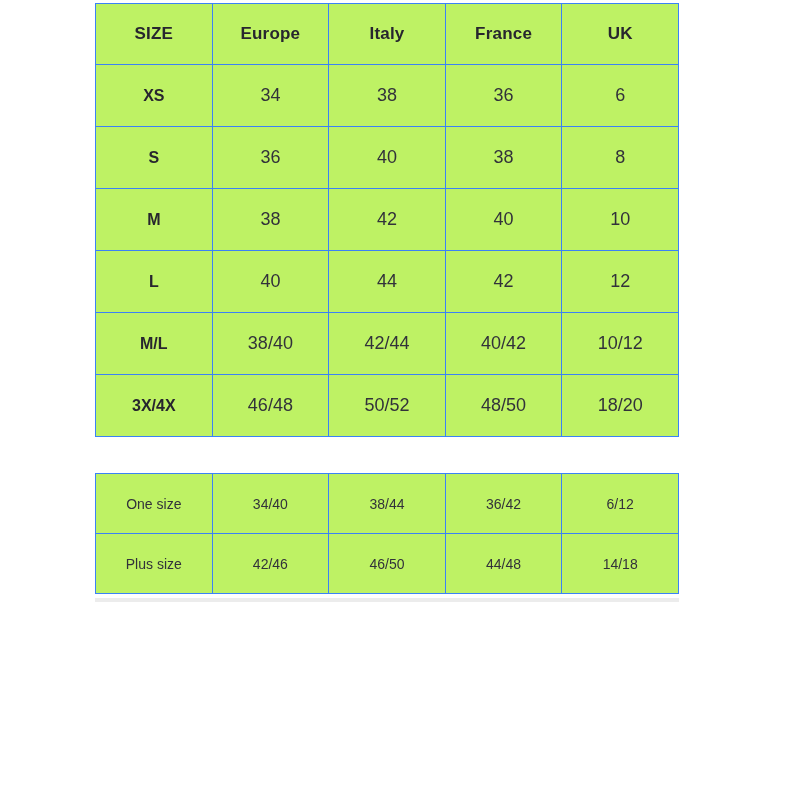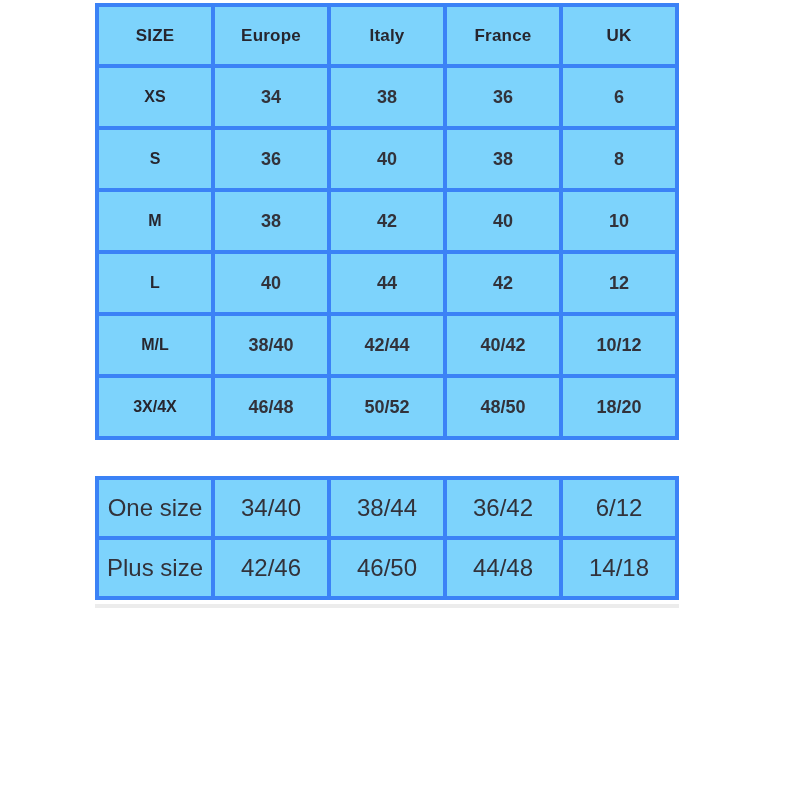--- a/index.html
+++ b/index.html
@@ -17,48 +17,48 @@
     position: absolute;
     left: 95px; top: 3px;
     width: 584px;
   }
   table.size-table {
     border-collapse: collapse;
     table-layout: fixed;
     width: 100%;
   }
   .size-table th, .size-table td {
-    border: 4px solid #3b82f6;
+    border: 1px solid #3b82f6;
     text-align: center;
     vertical-align: middle;
     padding: 0;
-    background: #7dd3fc;
+    background: #bef264;
   }
   .main th {
     height: 61px;
     font-size: 17px;
     font-weight: 700;
     letter-spacing: 0.2px;
     color: #27262e;
   }
   .main td {
     height: 62px;
     font-size: 18px;
-    font-weight: 700;
+    font-weight: 400;
     color: #32323a;
   }
   td.lbl {
     font-weight: 700;
     font-size: 16px;
     color: #27262e;
   }
   .extra { margin-top: 36px; }
   .extra td {
     height: 60px;
-    font-size: 24px;
+    font-size: 14px;
     font-weight: 400;
     color: #32323a;
   }
   .bottom-strip {
     margin-top: 4px;
     height: 4px;
     background: #ececec;
   }
 </style>
 </head>

